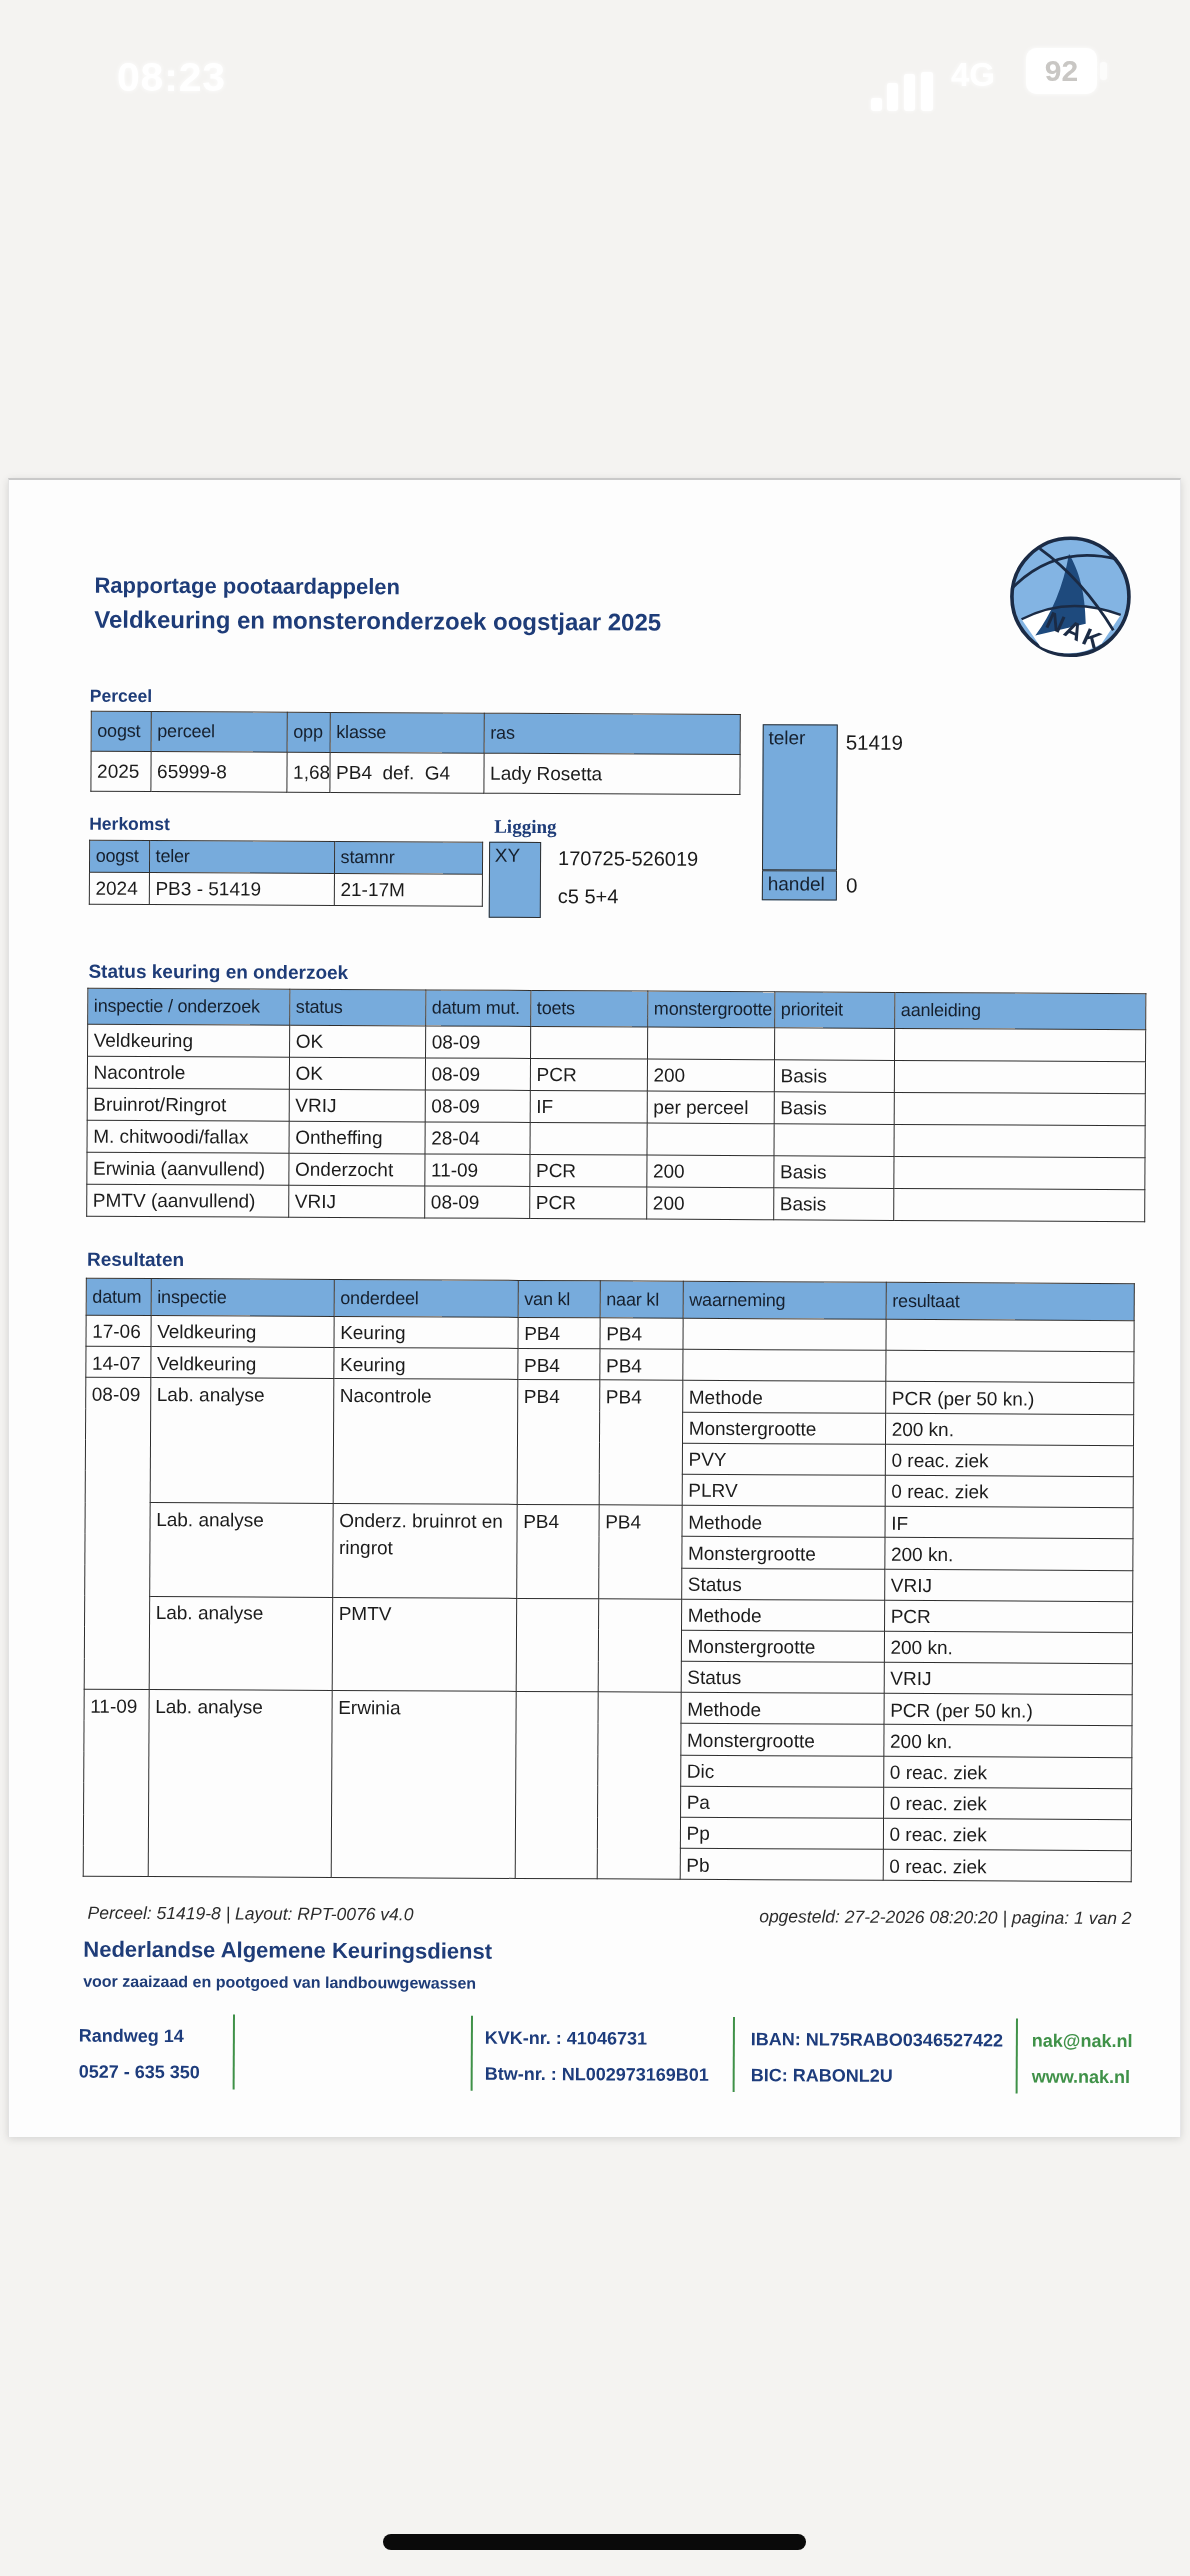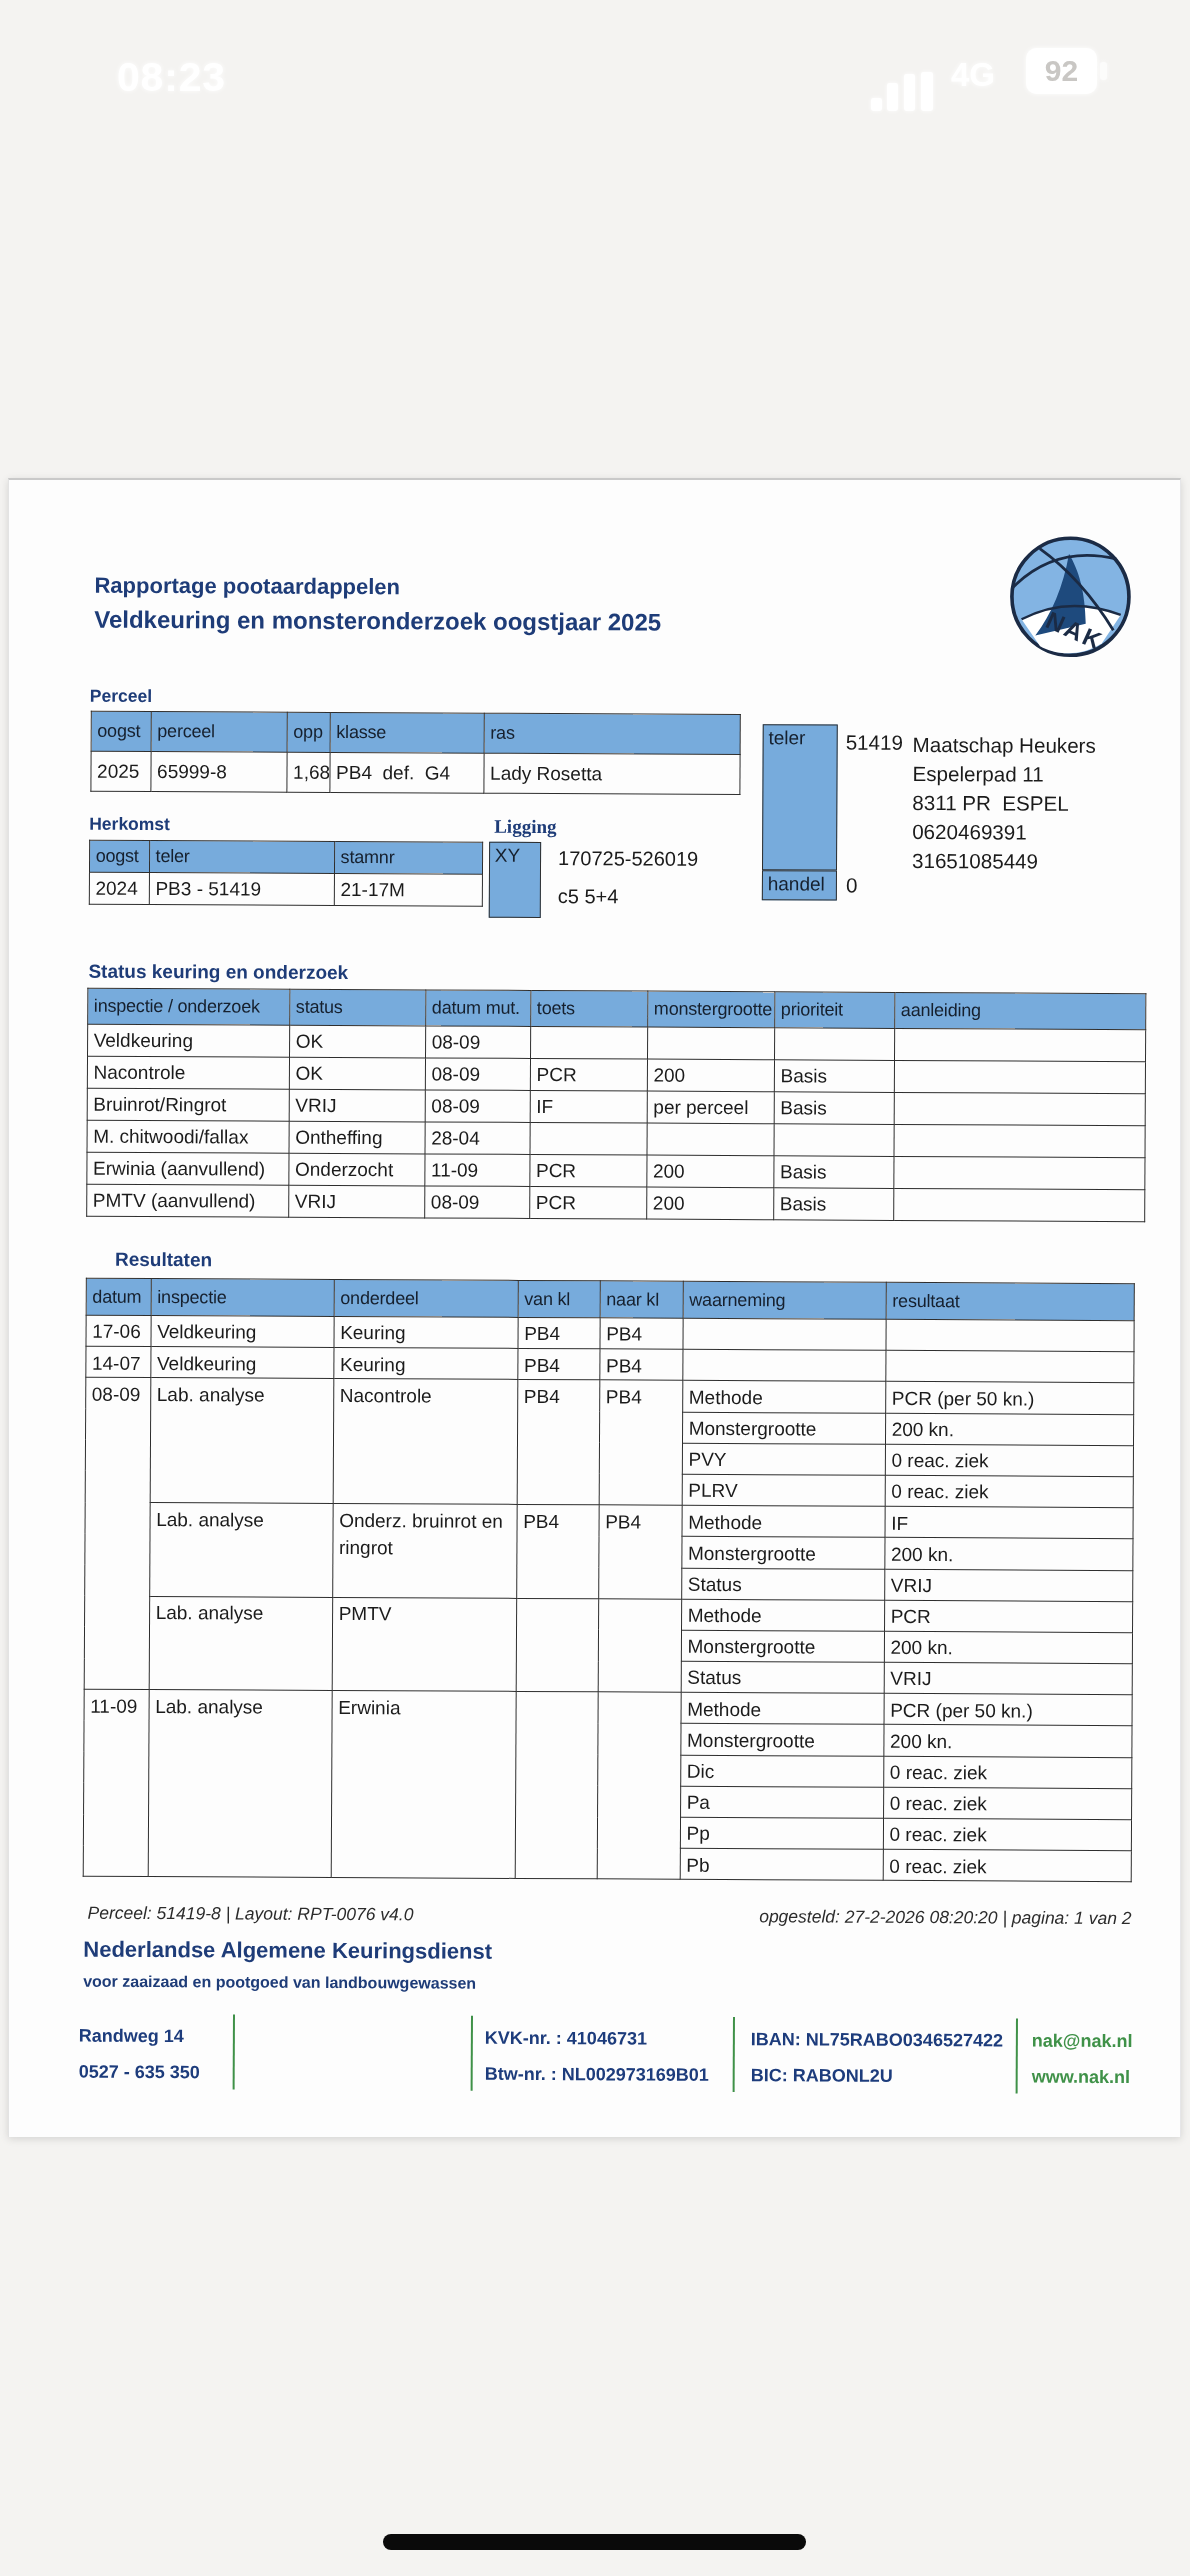--- a/index.html
+++ b/index.html
@@ -112,27 +112,20 @@
       <td>1,68</td>
       <td>PB4 &nbsp;def.&nbsp; G4</td>
       <td>Lady Rosetta</td>
     </tr>
   </tbody>
       </table>
 
   <div class="bluebox" style="left:752px;top:243px;width:75px;height:146px;">teler</div>
   <div class="bluebox" style="left:752px;top:389px;width:75px;height:30px;">handel</div>
   <div class="val" style="left:835px;top:249px;">51419</div>
-  <div class="addr" style="left:902px;top:248px;">
-    <div>Maatschap Heukers</div>
-    <div>Espelerpad 11</div>
-    <div>8311 PR&nbsp; ESPEL</div>
-    <div>0620469391</div>
-    <div>31651085449</div>
-  </div>
   <div class="val" style="left:836px;top:392px;">0</div>
 
   <div class="sec-label" style="left:79px;top:336px;font-size:17.5px;">Herkomst</div>
   <table class="abs t-herkomst" style="left:79px;top:362px;width:393px;">
     <colgroup>
           <col style="width:60px">
           <col style="width:185px">
           <col style="width:148px">
         </colgroup>
     <tbody>
@@ -225,21 +218,21 @@
       <td>VRIJ</td>
       <td>08-09</td>
       <td>PCR</td>
       <td>200</td>
       <td>Basis</td>
       <td></td>
     </tr>
   </tbody>
       </table>
 
-  <div class="sec-label" style="left:79px;top:771px;margin-left:28px;">Resultaten</div>
+  <div class="sec-label" style="left:79px;top:771px;">Resultaten</div>
   <table class="abs t-result" style="left:78px;top:800px;width:1048px;">
     <colgroup>
           <col style="width:65px">
           <col style="width:183px">
           <col style="width:184px">
           <col style="width:82px">
           <col style="width:83px">
           <col style="width:203px">
           <col style="width:248px">
         </colgroup>

